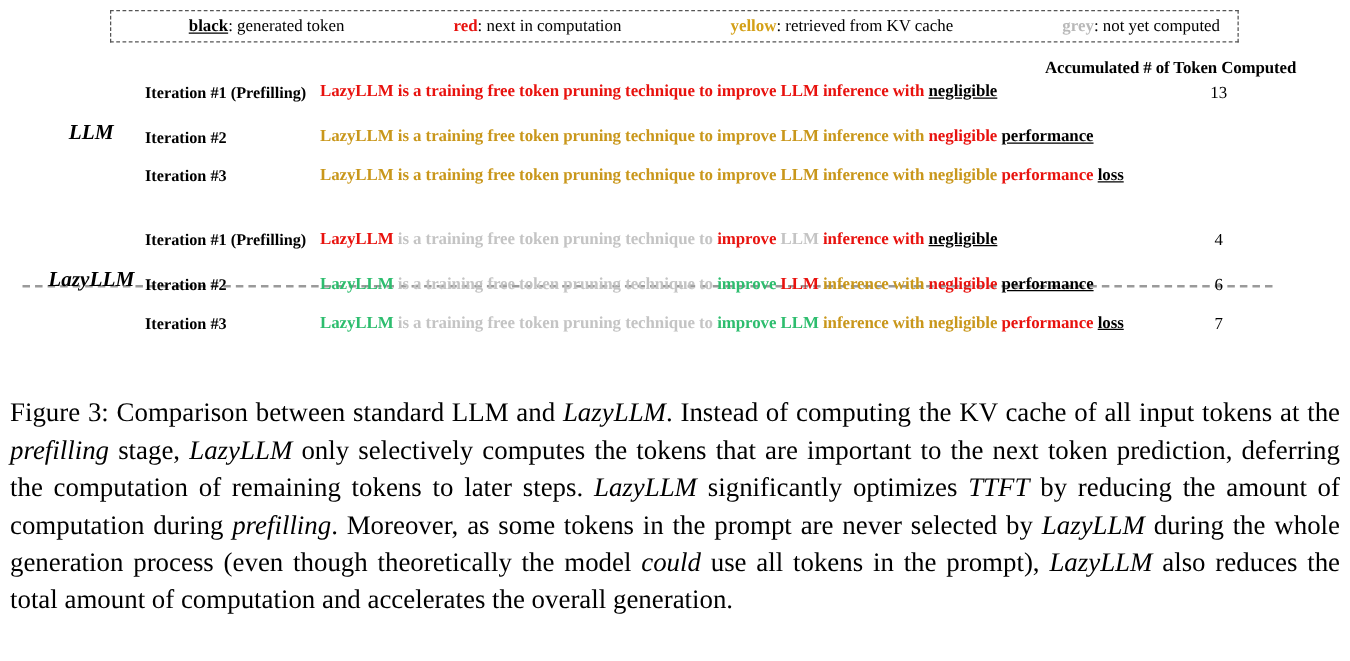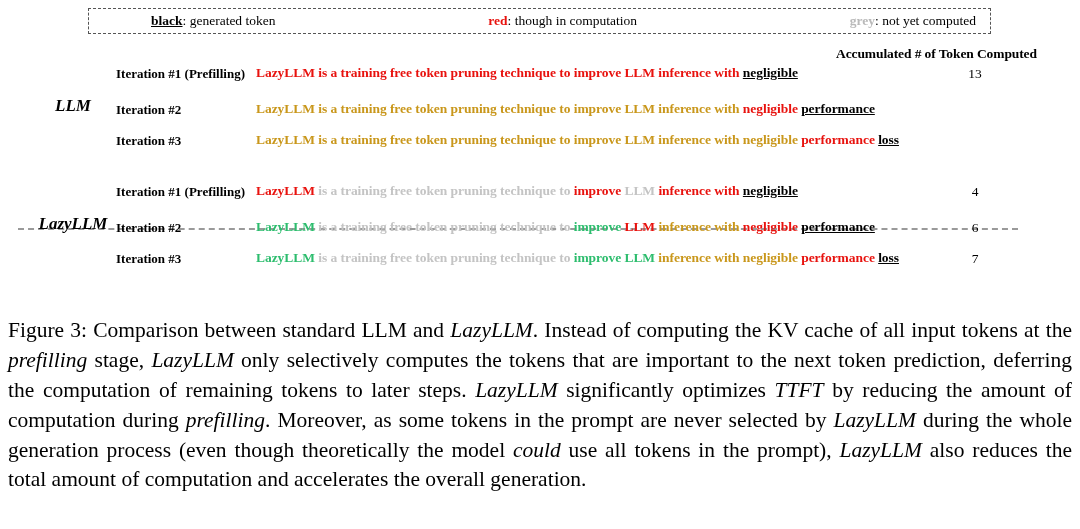--- a/index.html
+++ b/index.html
@@ -154,21 +154,24 @@
   #caption .it { font-style: italic; }
 </style>
 </head>
 <body>
 
 <div id="legend-box">
   <span class="legend-item">
     <span class="legend-key k-black">black</span><span class="legend-desc"><span>: </span><span>generated token</span></span>
   </span>
   <span class="legend-item">
-    <span class="legend-key k-red">red</span><span class="legend-desc"><span>: </span><span>though in computation</span></span>
+    <span class="legend-key k-red">red</span><span class="legend-desc"><span>: </span><span>next in computation</span></span>
+  </span>
+  <span class="legend-item">
+    <span class="legend-key k-yellow">yellow</span><span class="legend-desc"><span>: </span><span>retrieved from KV cache</span></span>
   </span>
   <span class="legend-item">
     <span class="legend-key k-grey">grey</span><span class="legend-desc"><span>: </span><span>not yet computed</span></span>
   </span>
 </div>
 
 <div id="col-header">Accumulated # of Token Computed</div>
 
 <div id="table-area">
 

